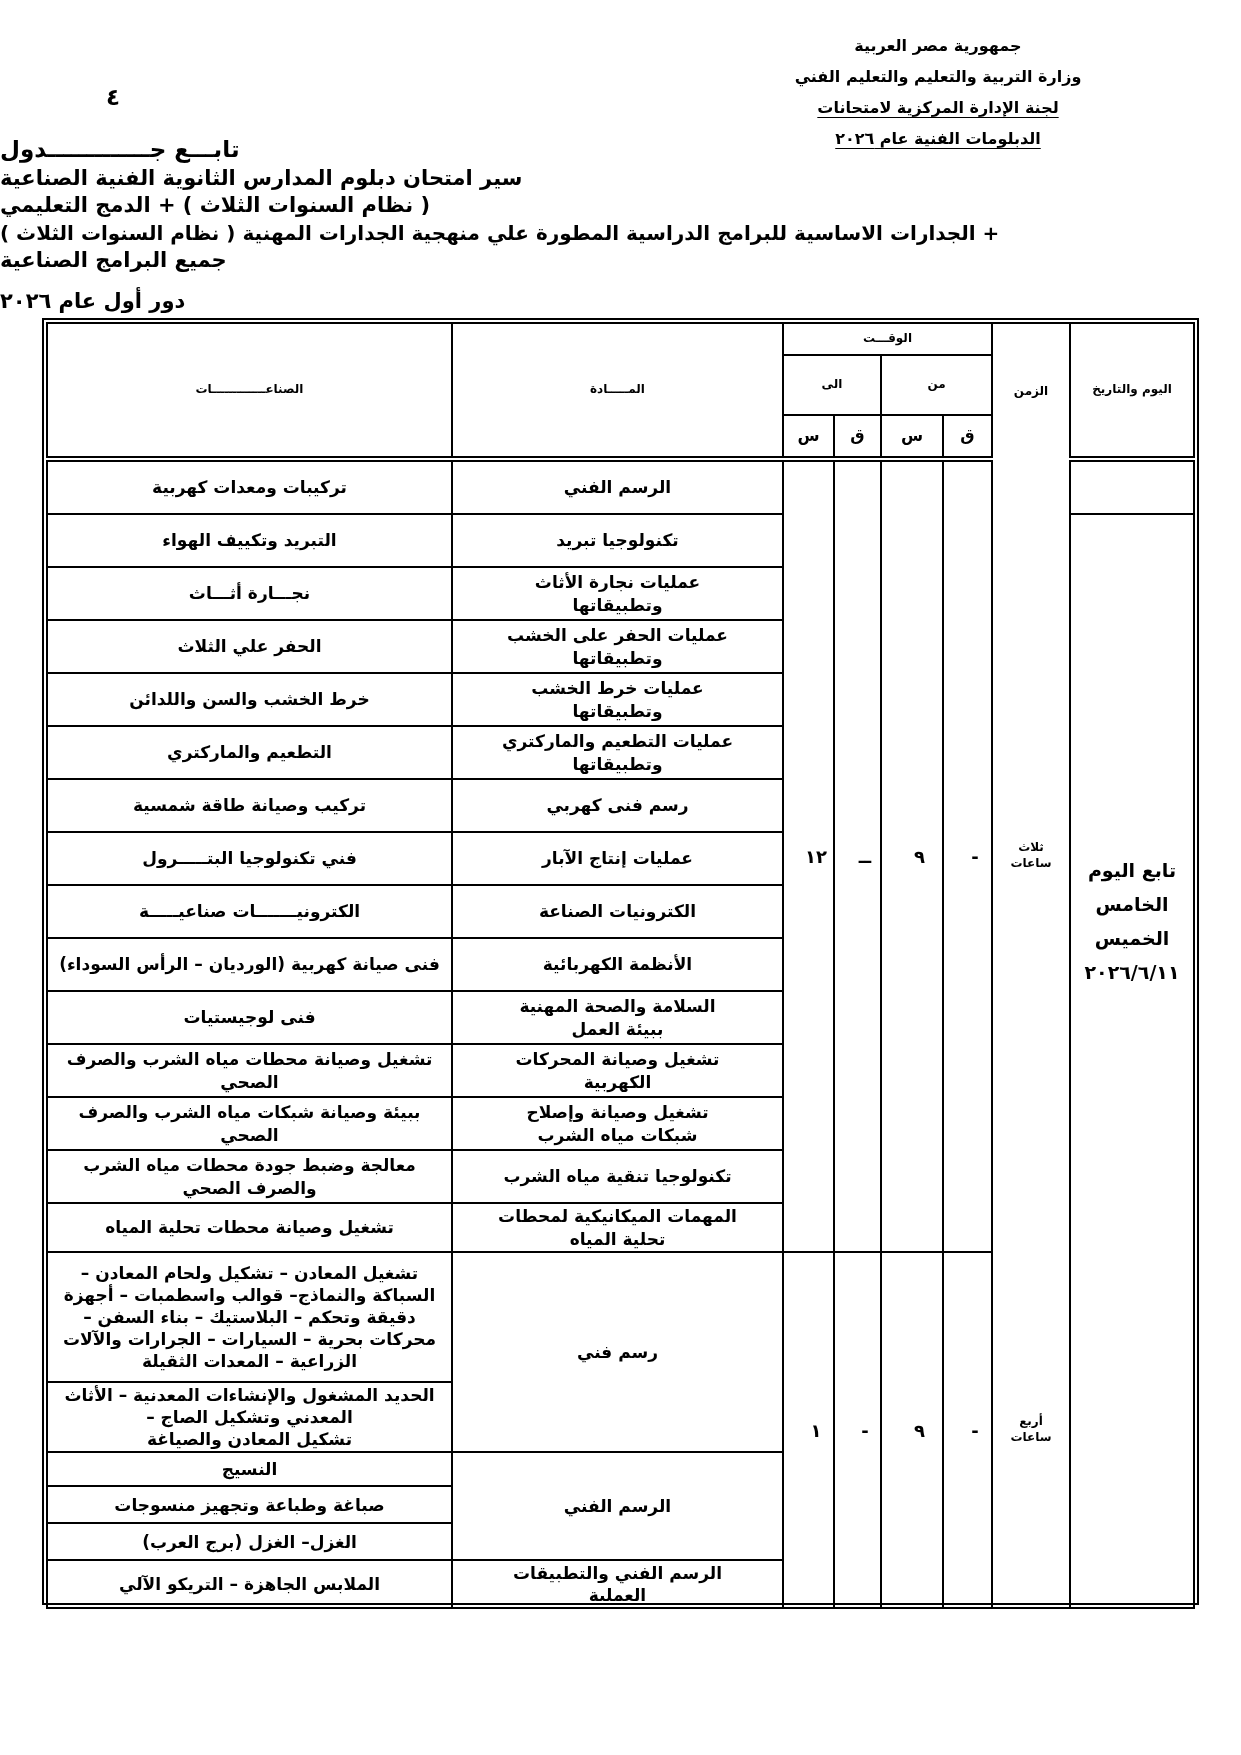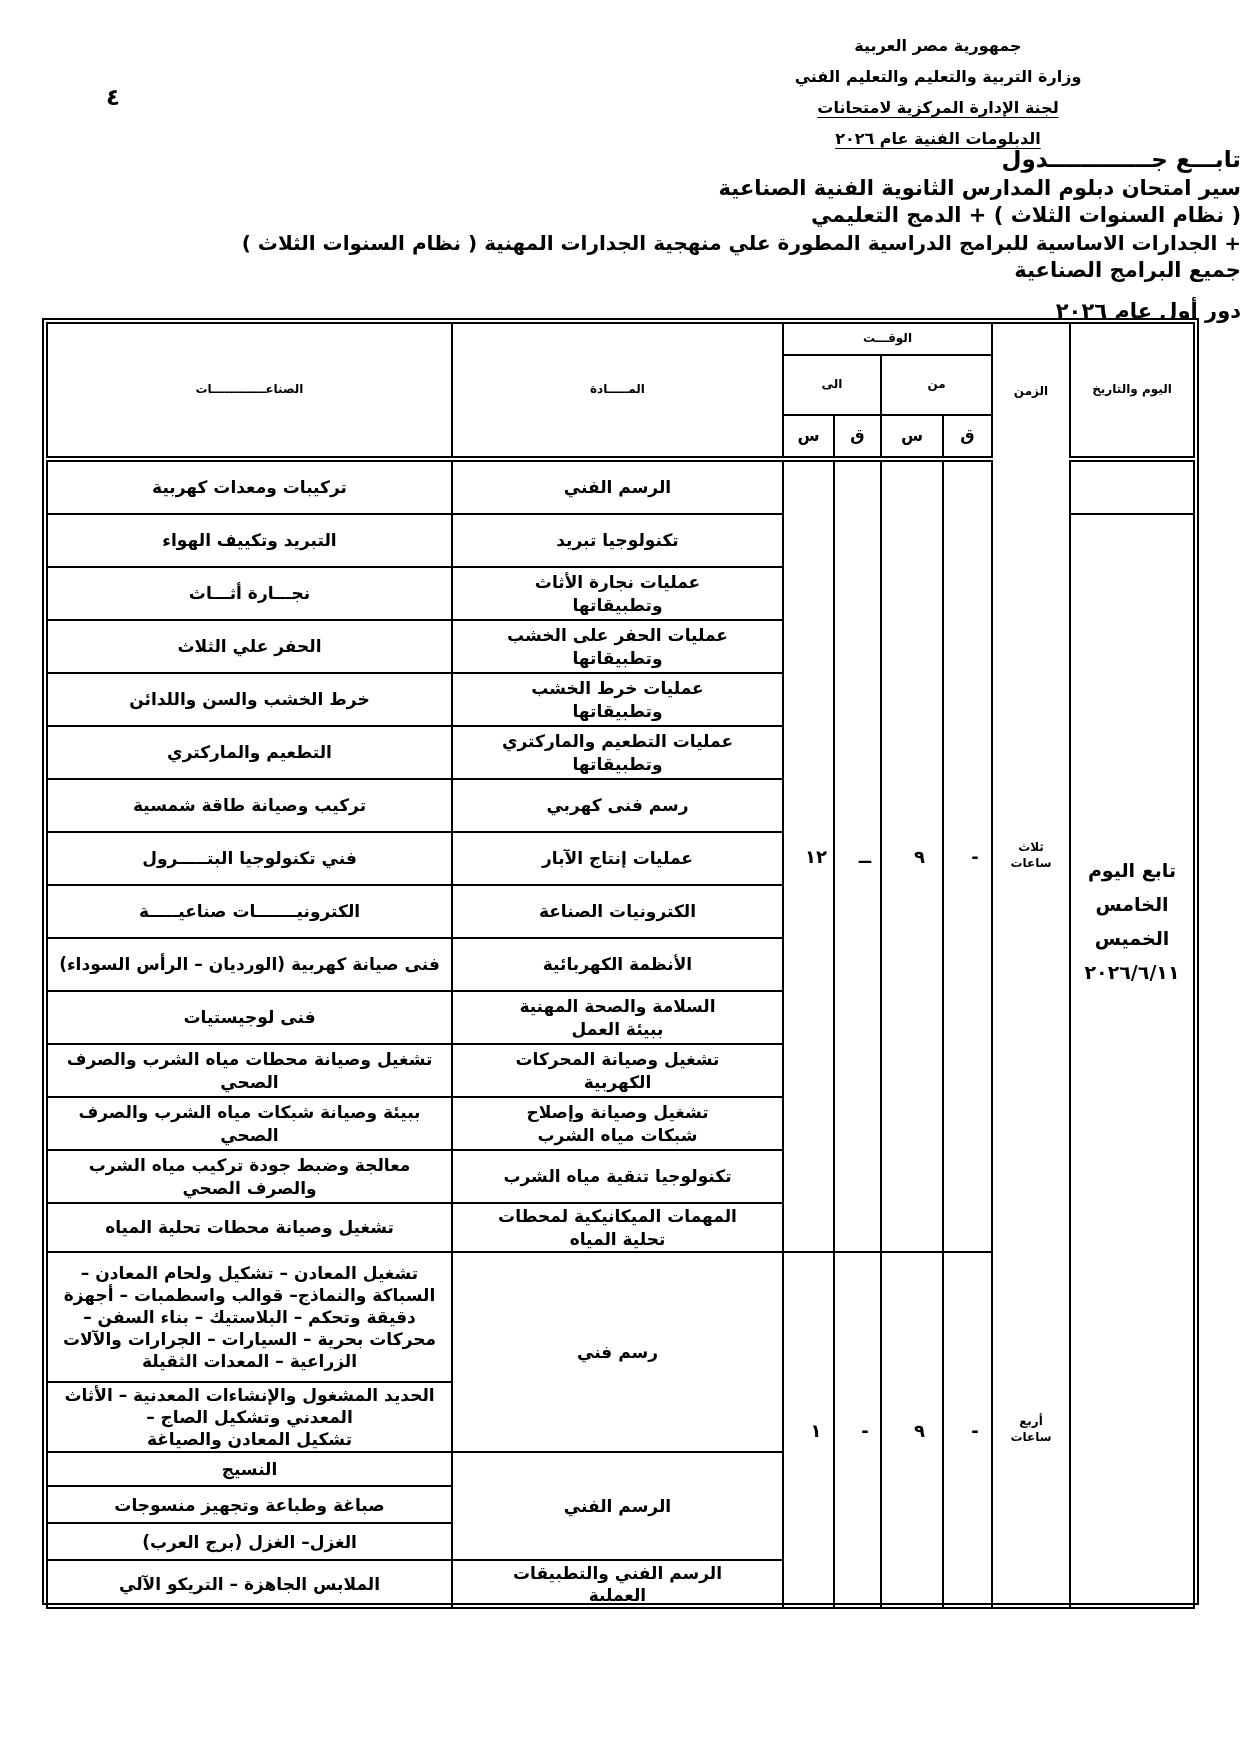--- a/index.html
+++ b/index.html
@@ -8,21 +8,21 @@
     width:1241px; height:1755px; position:relative;
     font-family:"DejaVu Sans", sans-serif; font-weight:bold; color:#000;
     direction:rtl;
   }
   .page-number { position:absolute; top:84px; left:106px; font-size:23px; }
   .letterhead {
     position:absolute; top:30px; right:128px; width:350px;
     text-align:center; font-size:16px; line-height:31px;
   }
   .letterhead .u { text-decoration:underline; text-underline-offset:4px; }
-  .titles { position:absolute; top:146px; right:0; width:100%; text-align:right; }
+  .titles { position:absolute; top:136px; right:0; width:100%; text-align:left; }
   .t1 { font-size:23px; letter-spacing:1px; }
   .t2 { font-size:21px; margin-top:4px; }
   .t3 { font-size:21px; margin-top:3px; }
   .t4 { font-size:20px; margin-top:4px; }
   .t5 { font-size:21px; margin-top:3px; }
   .t6 { font-size:21px; margin-top:17px; }
   .table-wrap {
     position:absolute; top:318px; left:42px; width:1157px; height:1287px;
     border:2px solid #000; padding:2px; background:#fff;
   }
@@ -163,21 +163,21 @@
 الكهربية</td>
     <td class="industry">تشغيل وصيانة محطات مياه الشرب والصرف الصحي</td>
   </tr>
   <tr style="height:53px">
     <td class="subject">تشغيل وصيانة وإصلاح
 شبكات مياه الشرب</td>
     <td class="industry">ببيئة وصيانة شبكات مياه  الشرب والصرف الصحي</td>
   </tr>
   <tr style="height:53px">
     <td class="subject">تكنولوجيا تنقية مياه الشرب</td>
-    <td class="industry">معالجة وضبط جودة  تركيب  مياه الشرب والصرف الصحي</td>
+    <td class="industry">معالجة وضبط جودة  محطات  مياه الشرب والصرف الصحي</td>
   </tr>
   <tr style="height:49px">
     <td class="subject">المهمات الميكانيكية لمحطات
 تحلية المياه</td>
     <td class="industry">تشغيل وصيانة محطات تحلية المياه</td>
   </tr>
 
   <tr style="height:130px">
     <td rowspan="6" class="zmn-d">أربع
 ساعات</td>

